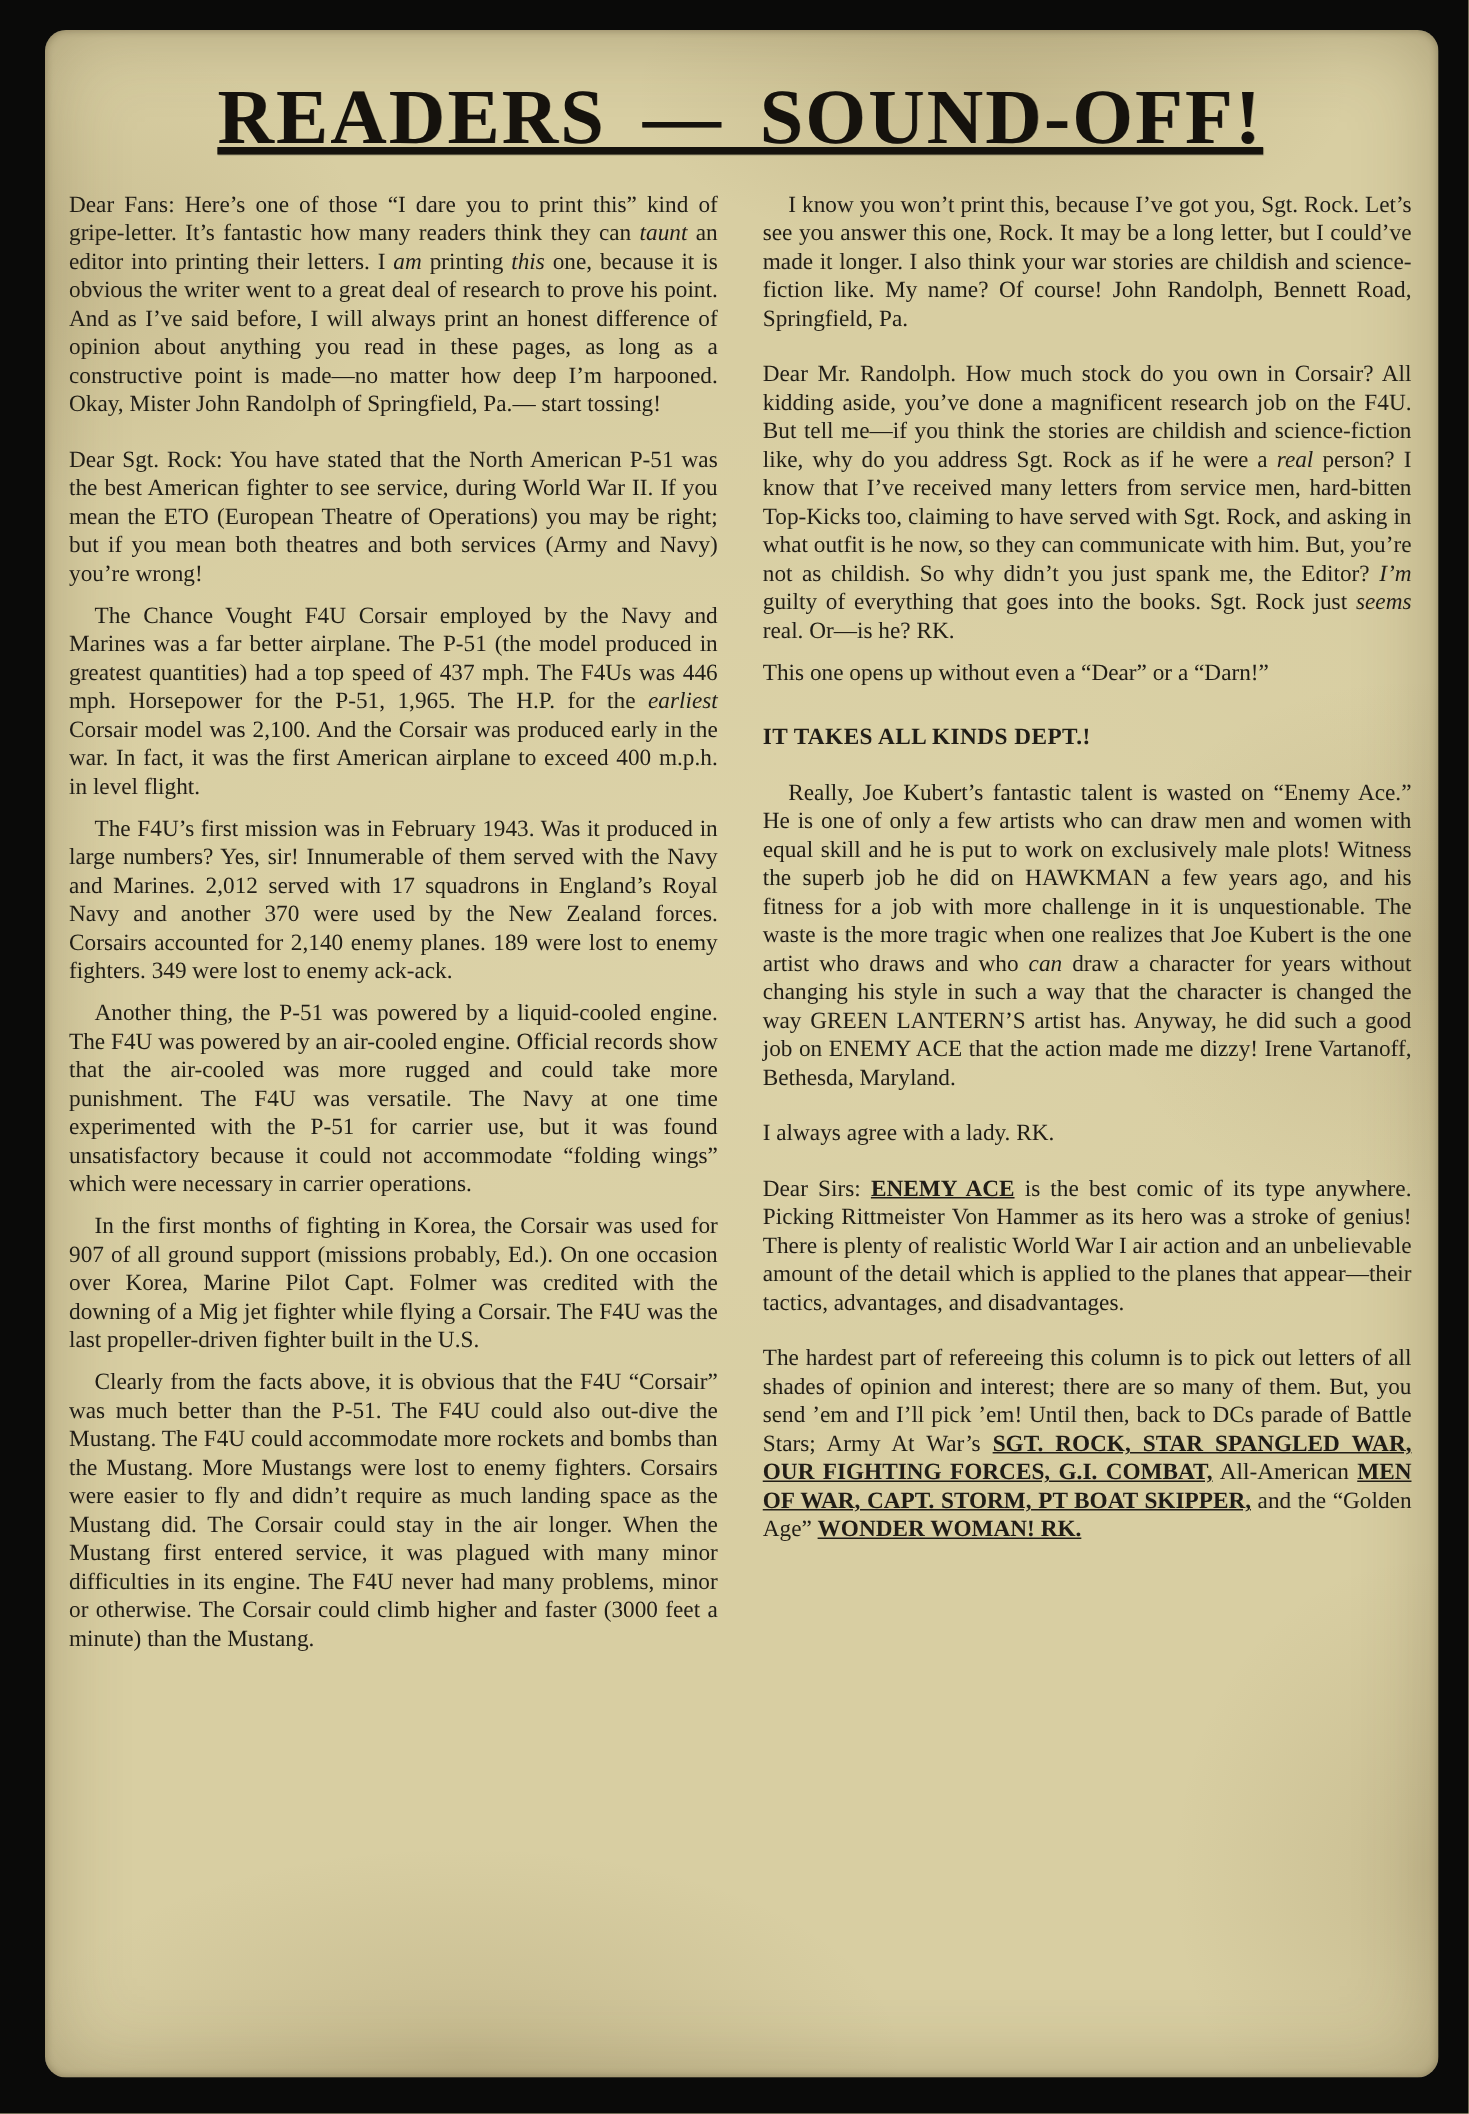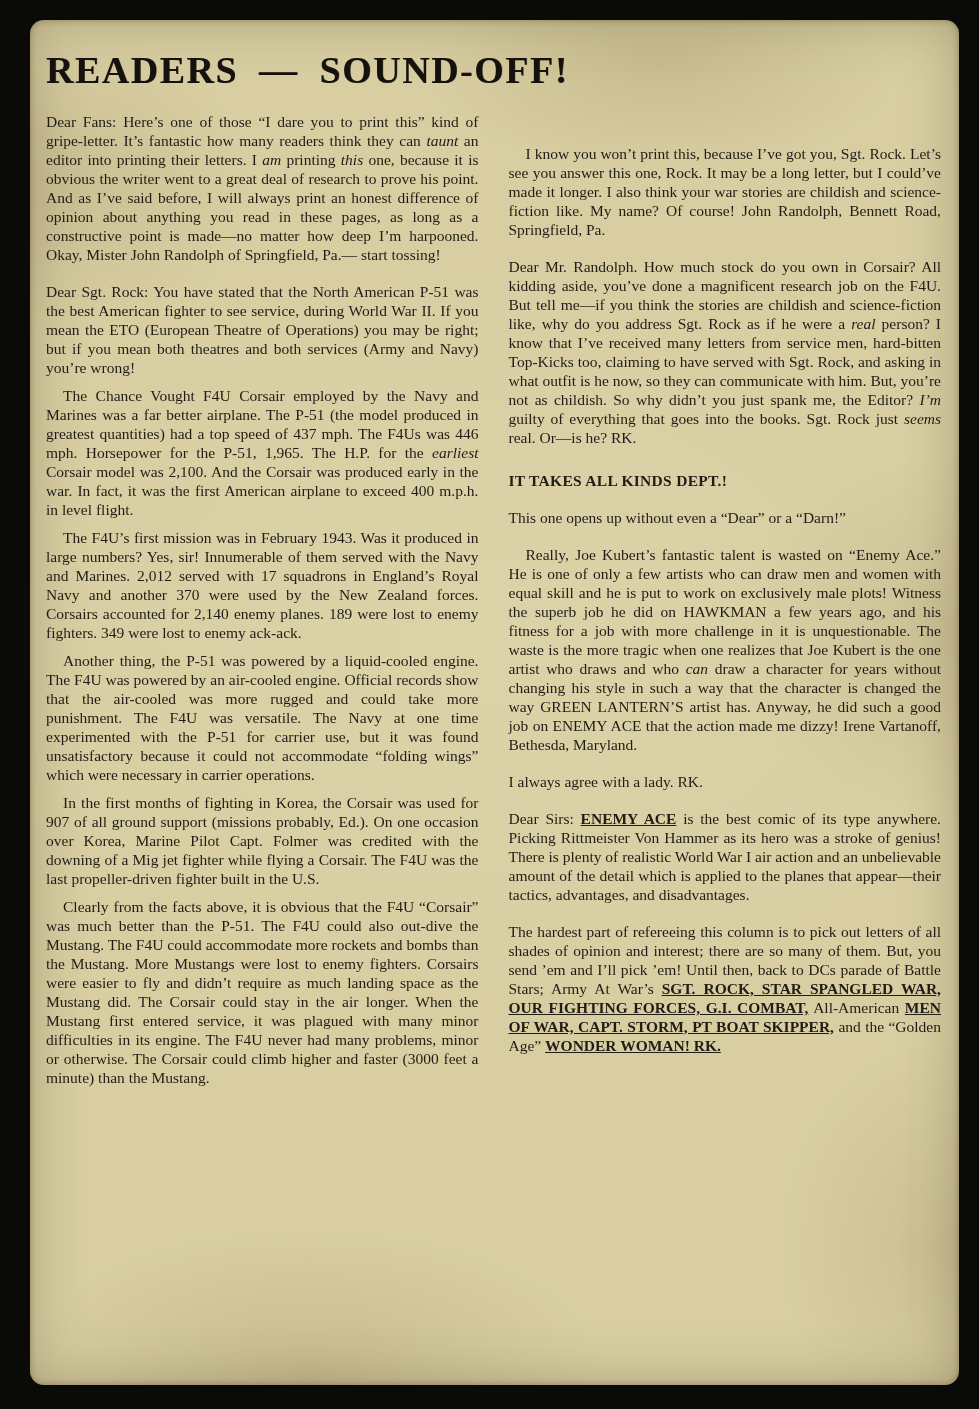--- a/index.html
+++ b/index.html
@@ -27,34 +27,35 @@
       radial-gradient(ellipse 300px 260px at 98% 45%, rgba(118,98,55,0.13), transparent 70%),
       radial-gradient(ellipse 420px 200px at 30% 99%, rgba(110,90,50,0.16), transparent 70%),
       radial-gradient(ellipse 240px 300px at 99% 90%, rgba(115,95,52,0.14), transparent 70%),
       radial-gradient(ellipse 700px 500px at 50% 45%, rgba(255,250,225,0.10), transparent 80%);
     border-radius: 14px;
     box-shadow: inset 0 0 55px rgba(70,52,22,0.30), inset 0 0 6px rgba(40,30,12,0.35);
     padding: 14px 18px 14px 16px;
     box-sizing: border-box;
   }
   .title {
-    font-size: 38px;
+    font-size: 52px;
     line-height: 1.1;
     font-weight: bold;
-    text-align: left;
+    text-align: center;
     color: #15120d;
     letter-spacing: 1.5px;
     word-spacing: 10px;
     margin: 16px 0 20px 0;
     text-shadow: 0.4px 0.4px 0 rgba(20,15,5,0.4);
+    text-decoration: underline;
   }
   .cols {
     display: flex;
     gap: 30px;
-    align-items: center;
+    align-items: flex-start;
   }
   .col {
     flex: 1 1 0;
     font-size: 15.5px;
     line-height: 19px;
     color: #211d16;
     text-align: justify;
   }
   .para {
     margin: 0 0 9px 0;
@@ -85,21 +86,21 @@
         <p class="para gap"><span>Dear Sgt. Rock: You have stated that the North American P-51 was the best American fighter to see service, during World War II. If you mean the ETO (European Theatre of Operations) you may be right; but if you mean both theatres and both services (Army and Navy) you’re wrong!</span></p>
         <p class="para indent"><span>The Chance Vought F4U Corsair employed by the Navy and Marines was a far better airplane. The P-51 (the model produced in greatest quantities) had a top speed of 437 mph. The F4Us was 446 mph. Horsepower for the P-51, 1,965. The H.P. for the </span><span class="i">earliest</span><span> Corsair model was 2,100. And the Corsair was produced early in the war. In fact, it was the first American airplane to exceed 400 m.p.h. in level flight.</span></p>
         <p class="para indent"><span>The F4U’s first mission was in February 1943. Was it produced in large numbers? Yes, sir! Innumerable of them served with the Navy and Marines. 2,012 served with 17 squadrons in England’s Royal Navy and another 370 were used by the New Zealand forces. Corsairs accounted for 2,140 enemy planes. 189 were lost to enemy fighters. 349 were lost to enemy ack-ack.</span></p>
         <p class="para indent"><span>Another thing, the P-51 was powered by a liquid-cooled engine. The F4U was powered by an air-cooled engine. Official records show that the air-cooled was more rugged and could take more punishment. The F4U was versatile. The Navy at one time experimented with the P-51 for carrier use, but it was found unsatisfactory because it could not accommodate “folding wings” which were necessary in carrier operations.</span></p>
         <p class="para indent"><span>In the first months of fighting in Korea, the Corsair was used for 907 of all ground support (missions probably, Ed.). On one occasion over Korea, Marine Pilot Capt. Folmer was credited with the downing of a Mig jet fighter while flying a Corsair. The F4U was the last propeller-driven fighter built in the U.S.</span></p>
         <p class="para indent"><span>Clearly from the facts above, it is obvious that the F4U “Corsair” was much better than the P-51. The F4U could also out-dive the Mustang. The F4U could accommodate more rockets and bombs than the Mustang. More Mustangs were lost to enemy fighters. Corsairs were easier to fly and didn’t require as much landing space as the Mustang did. The Corsair could stay in the air longer. When the Mustang first entered service, it was plagued with many minor difficulties in its engine. The F4U never had many problems, minor or otherwise. The Corsair could climb higher and faster (3000 feet a minute) than the Mustang.</span></p>
       </div>
     <div class="col">
         <p class="para indent"><span>I know you won’t print this, because I’ve got you, Sgt. Rock. Let’s see you answer this one, Rock. It may be a long letter, but I could’ve made it longer. I also think your war stories are childish and science-fiction like. My name? Of course! John Randolph, Bennett Road, Springfield, Pa.</span></p>
         <p class="para gap"><span>Dear Mr. Randolph. How much stock do you own in Corsair? All kidding aside, you’ve done a magnificent research job on the F4U. But tell me—if you think the stories are childish and science-fiction like, why do you address Sgt. Rock as if he were a </span><span class="i">real</span><span> person? I know that I’ve received many letters from service men, hard-bitten Top-Kicks too, claiming to have served with Sgt. Rock, and asking in what outfit is he now, so they can communicate with him. But, you’re not as childish. So why didn’t you just spank me, the Editor? </span><span class="i">I’m</span><span> guilty of everything that goes into the books. Sgt. Rock just </span><span class="i">seems</span><span> real. Or—is he? RK.</span></p>
+        <p class="para"><span>This one opens up without even a “Dear” or a “Darn!”</span></p>
         <p class="para heading"><span>IT TAKES ALL KINDS DEPT.!</span></p>
-        <p class="para"><span>This one opens up without even a “Dear” or a “Darn!”</span></p>
         <p class="para indent gap"><span>Really, Joe Kubert’s fantastic talent is wasted on “Enemy Ace.” He is one of only a few artists who can draw men and women with equal skill and he is put to work on exclusively male plots! Witness the superb job he did on HAWKMAN a few years ago, and his fitness for a job with more challenge in it is unquestionable. The waste is the more tragic when one realizes that Joe Kubert is the one artist who draws and who </span><span class="i">can</span><span> draw a character for years without changing his style in such a way that the character is changed the way GREEN LANTERN’S artist has. Anyway, he did such a good job on ENEMY ACE that the action made me dizzy! Irene Vartanoff, Bethesda, Maryland.</span></p>
         <p class="para gap"><span>I always agree with a lady. RK.</span></p>
         <p class="para gap"><span>Dear Sirs: </span><span class="b">ENEMY ACE</span><span> is the best comic of its type anywhere. Picking Rittmeister Von Hammer as its hero was a stroke of genius! There is plenty of realistic World War I air action and an unbelievable amount of the detail which is applied to the planes that appear—their tactics, advantages, and disadvantages.</span></p>
         <p class="para gap"><span>The hardest part of refereeing this column is to pick out letters of all shades of opinion and interest; there are so many of them. But, you send ’em and I’ll pick ’em! Until then, back to DCs parade of Battle Stars; Army At War’s </span><span class="b">SGT. ROCK, STAR SPANGLED WAR, OUR FIGHTING FORCES, G.I. COMBAT,</span><span> All-American </span><span class="b">MEN OF WAR, CAPT. STORM, PT BOAT SKIPPER,</span><span> and the “Golden Age” </span><span class="b">WONDER WOMAN! RK.</span></p>
       </div>
   </div>
 </div>
 
 </body></html>

